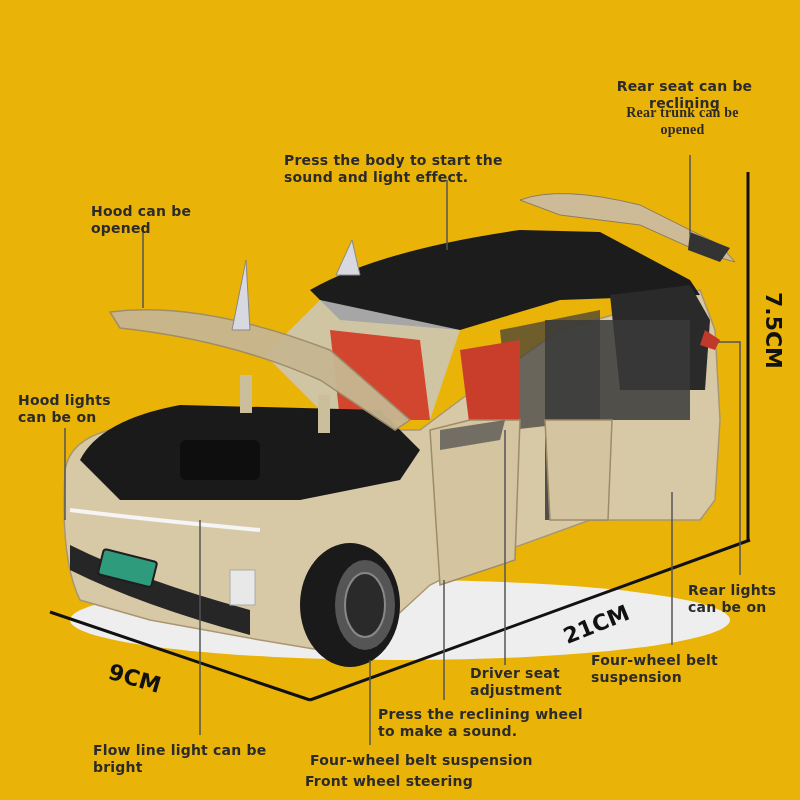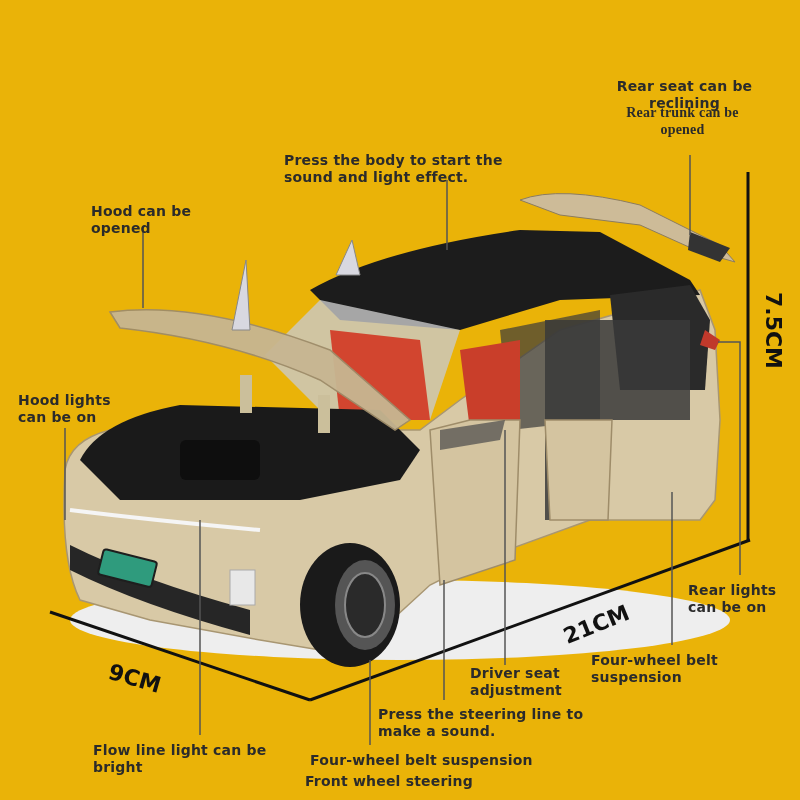--- a/index.html
+++ b/index.html
@@ -85,21 +85,21 @@
   </svg>
 
   <div class="label center" style="left:612px; top:78px; width:145px;">Rear seat can be reclining</div>
   <div class="label center" style="left:605px; top:104px; width:155px;font-family:Liberation Serif, serif;">Rear trunk can be opened</div>
   <div class="label" style="left:284px; top:152px; width:230px;">Press the body to start the sound and light effect.</div>
   <div class="label" style="left:67px; top:203px; width:115px;margin-left:24px;">Hood can be opened</div>
   <div class="label" style="left:18px; top:392px; width:110px;">Hood lights can be on</div>
   <div class="label" style="left:688px; top:582px; width:100px;">Rear lights can be on</div>
   <div class="label" style="left:470px; top:665px; width:105px;">Driver seat adjustment</div>
   <div class="label" style="left:591px; top:652px; width:140px;">Four-wheel belt suspension</div>
-  <div class="label" style="left:378px; top:706px; width:210px;">Press the steering line to make a sound.</div>
+  <div class="label" style="left:378px; top:706px; width:210px;">Press the reclining wheel to make a sound.</div>
   <div class="label" style="left:93px; top:742px; width:190px;">Flow line light can be bright</div>
   <div class="label" style="left:310px; top:752px; width:260px;">Four-wheel belt suspension</div>
   <div class="label" style="left:305px; top:773px; width:230px;">Front wheel steering</div>
 
   <div class="dim dim-9">9CM</div>
   <div class="dim dim-21">21CM</div>
   <div class="dim dim-75">7.5CM</div>
 
 </div>
 

